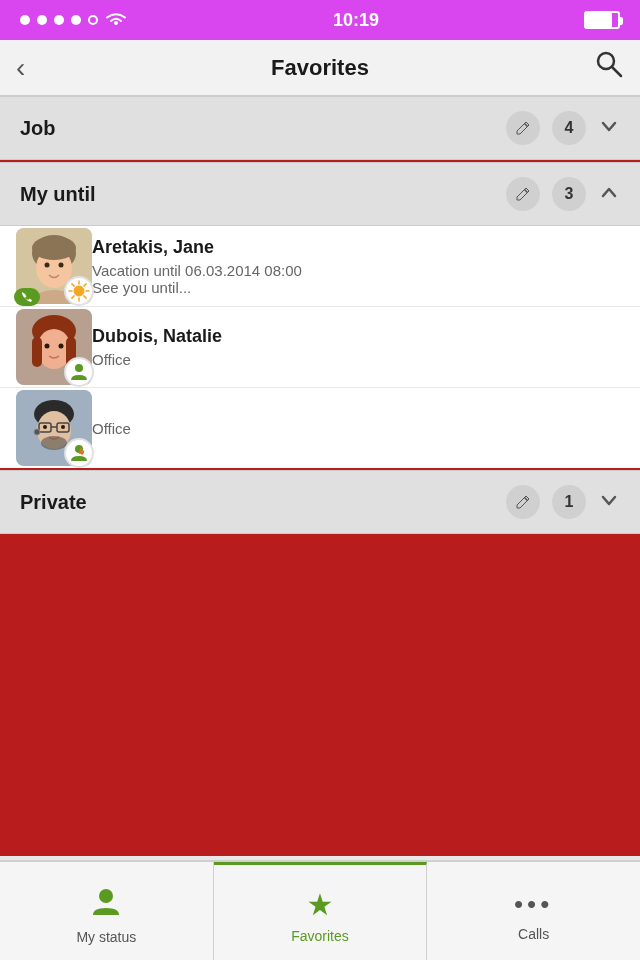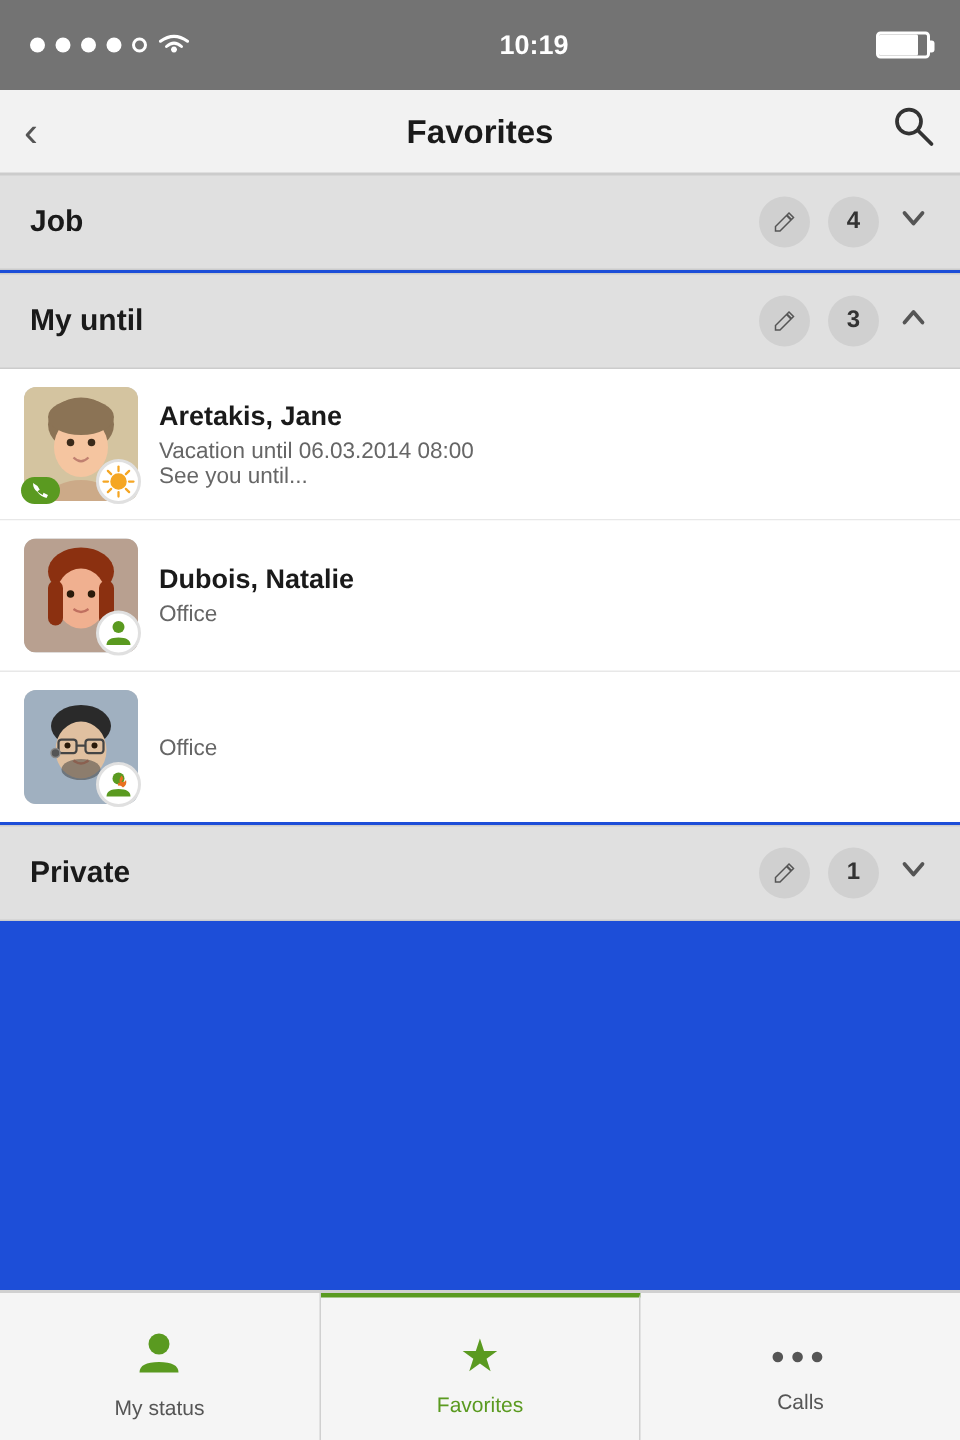--- a/index.html
+++ b/index.html
@@ -7,22 +7,22 @@
       width: 640px;
       height: 960px;
       font-family: -apple-system, 'Helvetica Neue', Arial, sans-serif;
       background: #e8e8e8;
       overflow: hidden;
       position: relative;
     }
 
     
     .status-bar {
-      background: #737373;
-      height: 60px;
+      background: #d946ef;
+      height: 40px;
       display: flex;
       align-items: center;
       justify-content: space-between;
       padding: 0 20px;
       color: white;
     }
     .status-dots {
       display: flex; gap: 7px; align-items: center;
     }
     .dot {
@@ -61,21 +61,21 @@
     .nav-title {
       font-size: 22px; font-weight: 600; color: #1a1a1a;
     }
     .nav-search {
       position: absolute; right: 16px;
       font-size: 26px; color: #333; cursor: pointer;
     }
 
     
     .main-content {
-      background: #1d4ed8;
+      background: #b91c1c;
       height: calc(960px - 44px - 56px - 100px);
       overflow-y: auto;
     }
 
     
     .section {
       margin-bottom: 2px;
     }
     .section-header {
       background: #e0e0e0;
@@ -109,24 +109,23 @@
     }
 
     
     .contact-list {
       background: white;
       margin: 0;
     }
     .contact-item {
       display: flex;
       align-items: center;
-      padding: 12px 16px;
+      padding: 2px 16px;
       border-bottom: 1px solid #e8e8e8;
       background: white;
-      gap: 14px;
     }
     .contact-item:last-child { border-bottom: none; }
     .avatar-container {
       position: relative; width: 76px; height: 76px; flex-shrink: 0;
     }
     .avatar-img {
       width: 76px; height: 76px; border-radius: 8px;
       overflow: hidden; background: #ccc;
       display: flex; align-items: center; justify-content: center;
     }

